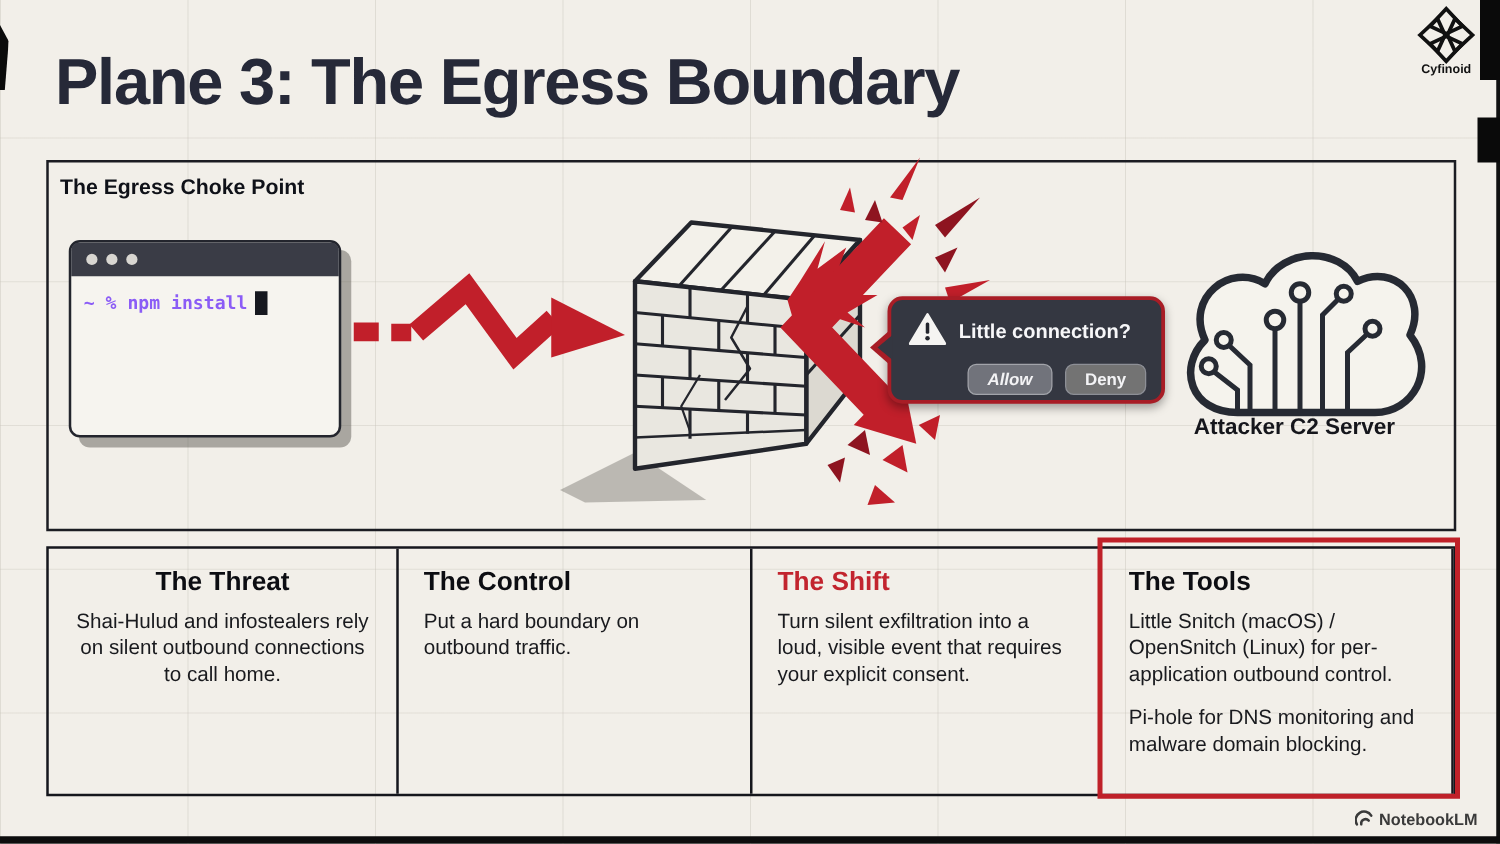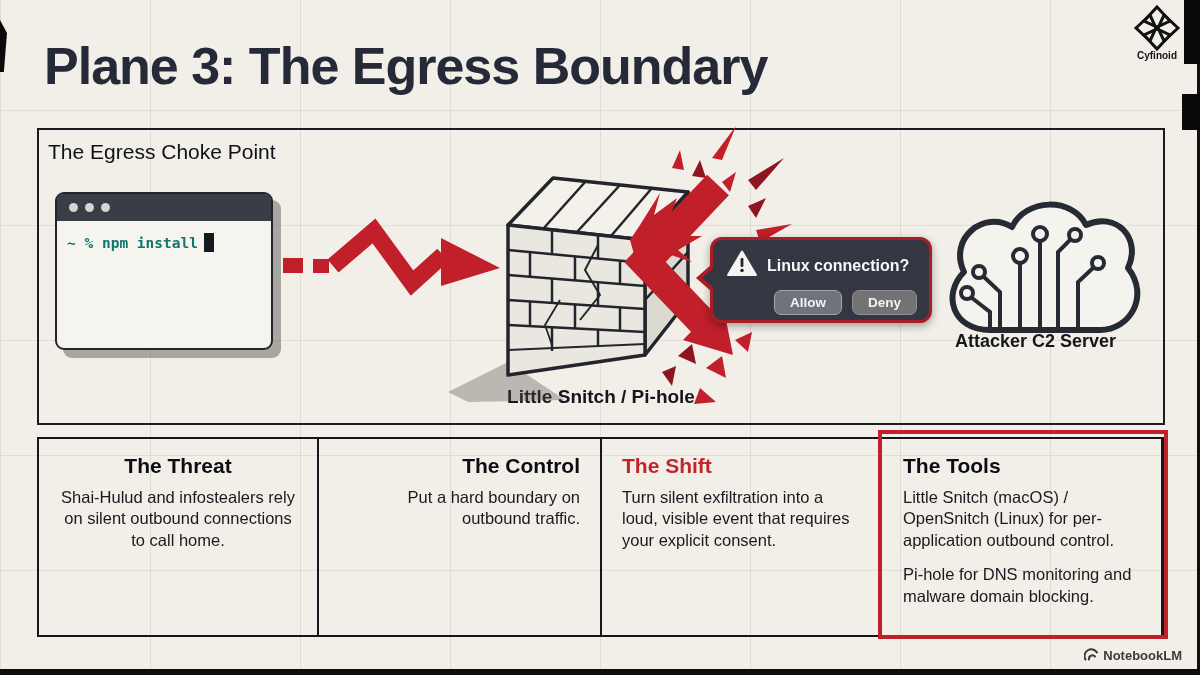--- a/index.html
+++ b/index.html
@@ -35,41 +35,41 @@
   .brand svg { display:block; margin:0 auto; }
   .brand-label { font-size:10px; font-weight:800; color:#121212; margin-top:-2px; }
 
   
   .diagram-box {
     position:absolute; left:37px; top:128px; width:1128px; height:297px;
     border:2px solid #1b1c22; background:transparent;
   }
   .diagram-heading {
     position:absolute; left:48px; top:140px;
-    font-size:21px; font-weight:400; color:#0f1118;
+    font-size:17px; font-weight:700; color:#0f1118;
   }
   .diagram-caption {
     position:absolute; left:37px; top:386px; width:1128px; text-align:center;
     font-size:19px; font-weight:700; color:#15161c;
   }
 
   
   .terminal {
     position:absolute; left:55px; top:192px; width:218px; height:158px;
     background:#f6f4ef; border:2.5px solid #23252d; border-radius:9px;
     box-shadow:8px 8px 0 rgba(80,78,72,.45); z-index:2;
   }
   .terminal-header {
     height:27px; background:#3a3c46; border-radius:6px 6px 0 0;
     display:flex; align-items:center; padding-left:12px; gap:7px;
   }
   .terminal-dot { width:9px; height:9px; border-radius:50%; background:#d8d6d1; }
   .terminal-body {
     padding:12px 10px; font-family:"DejaVu Sans Mono", monospace;
-    font-size:14.5px; font-weight:600; color:#0f766e; display:flex; align-items:center; gap:6px;
+    font-size:14.5px; font-weight:600; color:#8b5cf6; display:flex; align-items:center; gap:6px;
   }
   .terminal-cursor { display:inline-block; width:10px; height:19px; background:#16181f; }
 
   
   .art { position:absolute; left:0; top:0; width:1200px; height:675px; z-index:1; pointer-events:none; }
 
   
   .alert-popup {
     position:absolute; left:710px; top:237px; width:222px; height:86px;
     background:#343741; border:3px solid #a81d26; border-radius:12px;
@@ -86,37 +86,37 @@
     border-right:12px solid #343741;
   }
   .alert-row1 { display:flex; align-items:center; gap:10px; }
   .alert-title { font-size:16px; font-weight:800; color:#f7f7f9; }
   .alert-row2 { display:flex; justify-content:flex-end; gap:10px; margin-top:9px; }
   .alert-btn {
     font-family:"Liberation Sans", sans-serif;
     font-size:13.5px; font-weight:700; color:#f3f3f5; border-radius:7px;
     padding:4px 15px; cursor:pointer;
   }
-  .btn-allow { background:#71737b; border:1.5px solid #a2a4aa; }
+  .btn-allow { background:#71737b; border:1.5px solid #a2a4aa;font-style:italic; }
   .btn-deny  { background:#737373; border:1.5px solid #8d8f96; }
 
   
   .cloud-label {
     position:absolute; left:955px; top:331px; width:190px; 
     font-size:18px; font-weight:700; color:#15161c;
   }
 
   
   .table {
     position:absolute; left:37px; top:437px; width:1128px; height:200px;
     border:2px solid #15161c; display:flex; z-index:2;
   }
   .col { padding:15px 20px 0 20px; }
   .col1 { width:280px; border-right:2px solid #15161c;text-align:center; }
-  .col2 { width:283px; border-right:2px solid #15161c;text-align:right; }
+  .col2 { width:283px; border-right:2px solid #15161c; }
   .col3 { width:280px; border-right:2px solid #15161c; }
   .col4 { width:281px; }
   .col-heading { font-size:21px; font-weight:800; color:#0c0d12; margin-bottom:9px; }
   .col4 .col-heading { color:#c2242e; }
   .col p { font-size:16.5px; line-height:1.3; color:#191a1e; margin-bottom:13px; }
   .shift-outline {
     position:absolute; left:878px; top:430px; width:290px; height:209px;
     border:4px solid #bf2129; z-index:4; pointer-events:none;
   }
 
@@ -262,30 +262,29 @@
     <div class="alert-tail-outer"></div>
     <div class="alert-tail-inner"></div>
     <div class="alert-row1">
       <span>
         <svg width="30" height="27" viewBox="0 0 30 27">
           <path d="M15 1.5 L29 25 L1 25 Z" fill="#f5f4f2" stroke="#f5f4f2" stroke-width="2" stroke-linejoin="round"></path>
           <rect x="13.6" y="8" width="2.8" height="9" rx="1.2" fill="#24262e"></rect>
           <circle cx="15" cy="20.5" r="1.8" fill="#24262e"></circle>
         </svg>
       </span>
-      <span class="alert-title">Linux connection?</span>
+      <span class="alert-title">Little connection?</span>
     </div>
     <div class="alert-row2">
       <button class="alert-btn btn-allow">Allow</button>
       <button class="alert-btn btn-deny">Deny</button>
     </div>
   </div>
 
   <div class="cloud-label">Attacker C2 Server</div>
-  <div class="diagram-caption">Little Snitch / Pi-hole</div>
 
   <div class="table">
     <div class="col col1">
       <div class="col-heading">The Threat</div>
       <p>Shai-Hulud and infostealers rely on silent outbound connections to call home.</p>
     </div>
     <div class="col col2">
       <div class="col-heading">The Control</div>
       <p>Put a hard boundary on outbound traffic.</p>
     </div>

